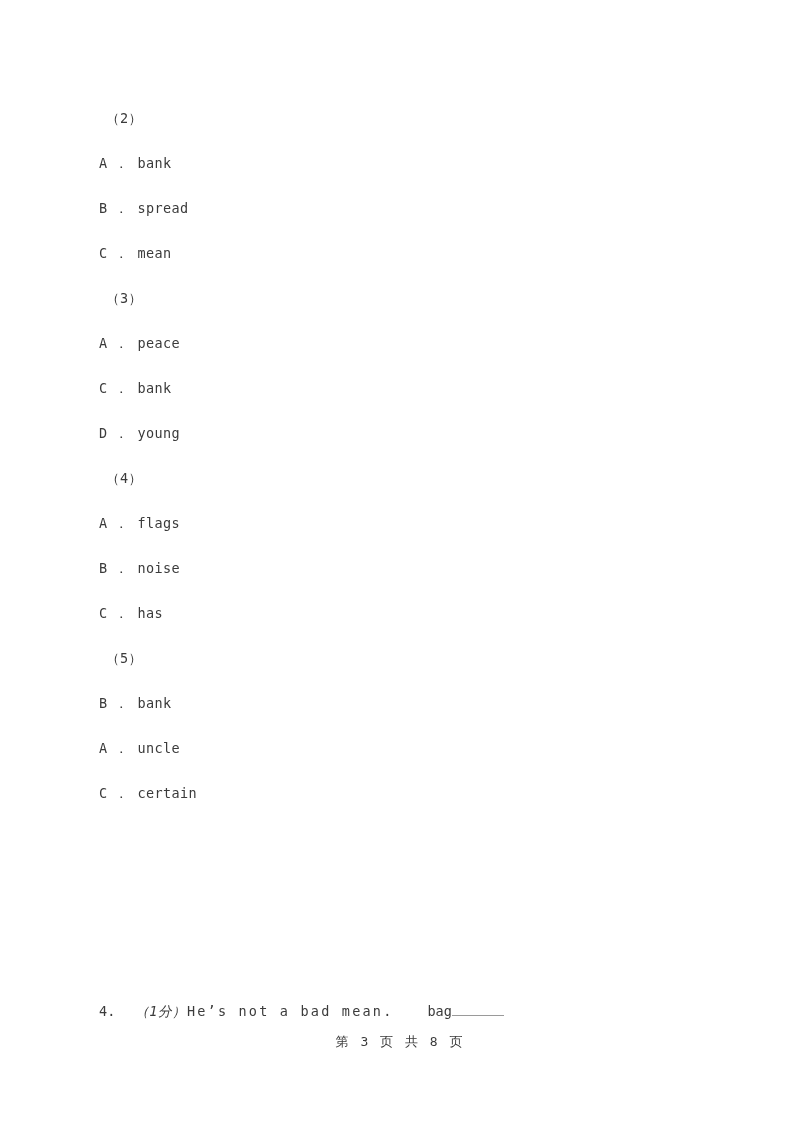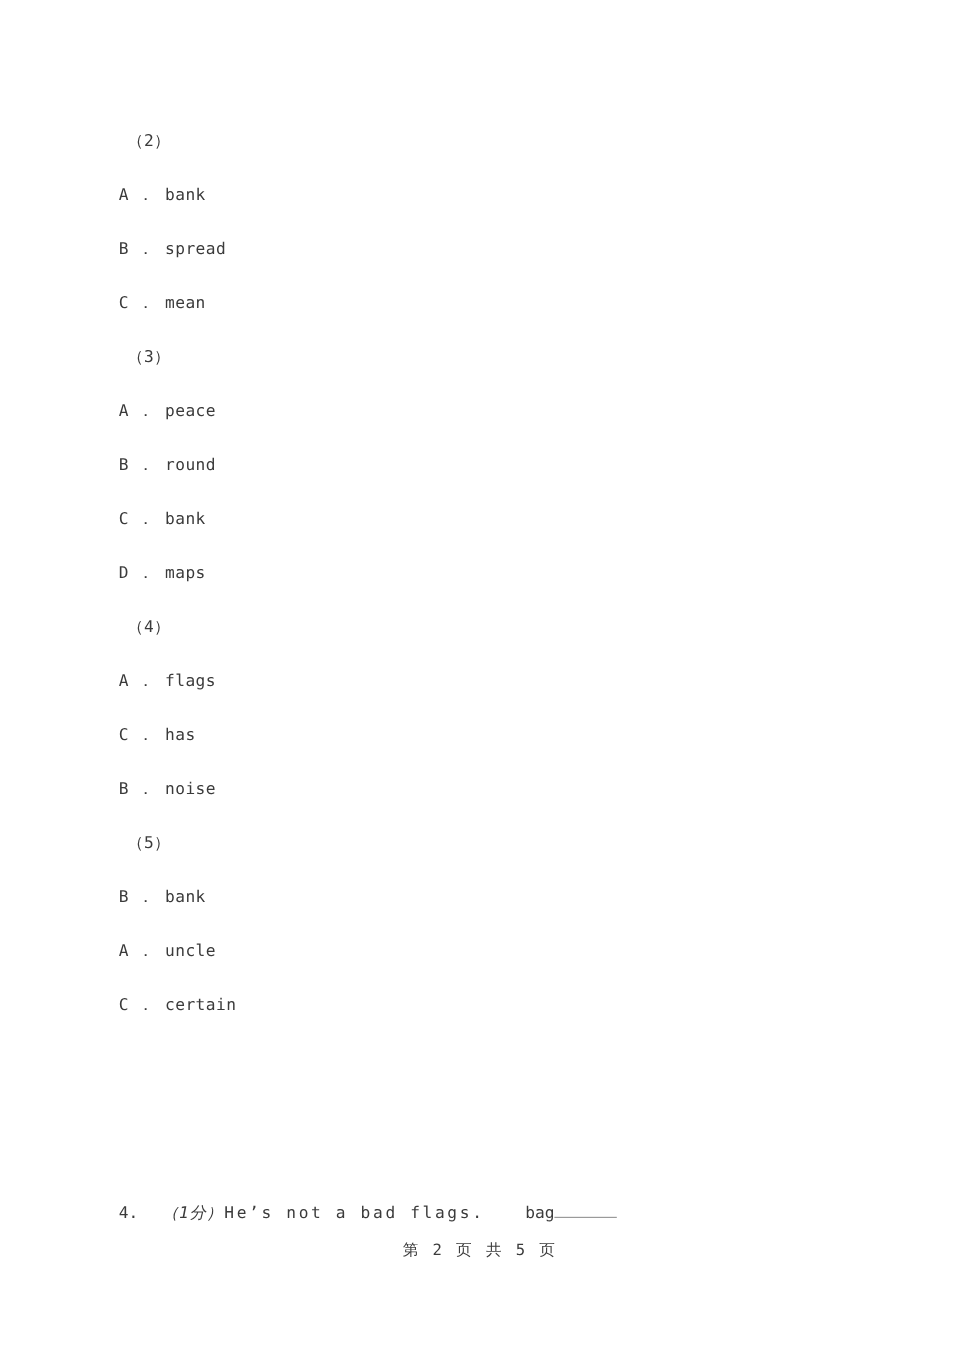--- a/index.html
+++ b/index.html
@@ -128,52 +128,49 @@
     </div>
     <div class="row option">
       <span class="opt-letter">C</span><span class="opt-dot">．</span><span class="opt-text">mean</span>
     </div>
 
     <div class="row group-label">（3）</div>
     <div class="row option">
       <span class="opt-letter">A</span><span class="opt-dot">．</span><span class="opt-text">peace</span>
     </div>
     <div class="row option">
-      <span class="opt-letter">B</span><span class="opt-dot">．</span><span class="opt-text">round</span>
-    </div>
-    <div class="row option">
       <span class="opt-letter">C</span><span class="opt-dot">．</span><span class="opt-text">bank</span>
     </div>
     <div class="row option">
-      <span class="opt-letter">D</span><span class="opt-dot">．</span><span class="opt-text">maps</span>
+      <span class="opt-letter">D</span><span class="opt-dot">．</span><span class="opt-text">young</span>
     </div>
 
     <div class="row group-label">（4）</div>
     <div class="row option">
       <span class="opt-letter">A</span><span class="opt-dot">．</span><span class="opt-text">flags</span>
     </div>
     <div class="row option">
-      <span class="opt-letter">C</span><span class="opt-dot">．</span><span class="opt-text">has</span>
+      <span class="opt-letter">B</span><span class="opt-dot">．</span><span class="opt-text">noise</span>
     </div>
     <div class="row option">
-      <span class="opt-letter">B</span><span class="opt-dot">．</span><span class="opt-text">noise</span>
+      <span class="opt-letter">C</span><span class="opt-dot">．</span><span class="opt-text">has</span>
     </div>
 
     <div class="row group-label">（5）</div>
     <div class="row option">
       <span class="opt-letter">B</span><span class="opt-dot">．</span><span class="opt-text">bank</span>
     </div>
     <div class="row option">
       <span class="opt-letter">A</span><span class="opt-dot">．</span><span class="opt-text">uncle</span>
     </div>
     <div class="row option">
       <span class="opt-letter">C</span><span class="opt-dot">．</span><span class="opt-text">certain</span>
     </div>
 
   </div>
 
   <div class="question-line">
-    <span class="q-num">4.</span><span class="q-score">（1分）</span><span class="q-stem">He’s not a bad flags.</span><span class="q-gap"></span><span class="q-answer-word">bag</span><span class="q-blank"></span>
+    <span class="q-num">4.</span><span class="q-score">（1分）</span><span class="q-stem">He’s not a bad mean.</span><span class="q-gap"></span><span class="q-answer-word">bag</span><span class="q-blank"></span>
   </div>
 
-  <div class="footer">第 2 页 共 5 页</div>
+  <div class="footer">第 3 页 共 8 页</div>
 
 </div>
 
 </body></html>

